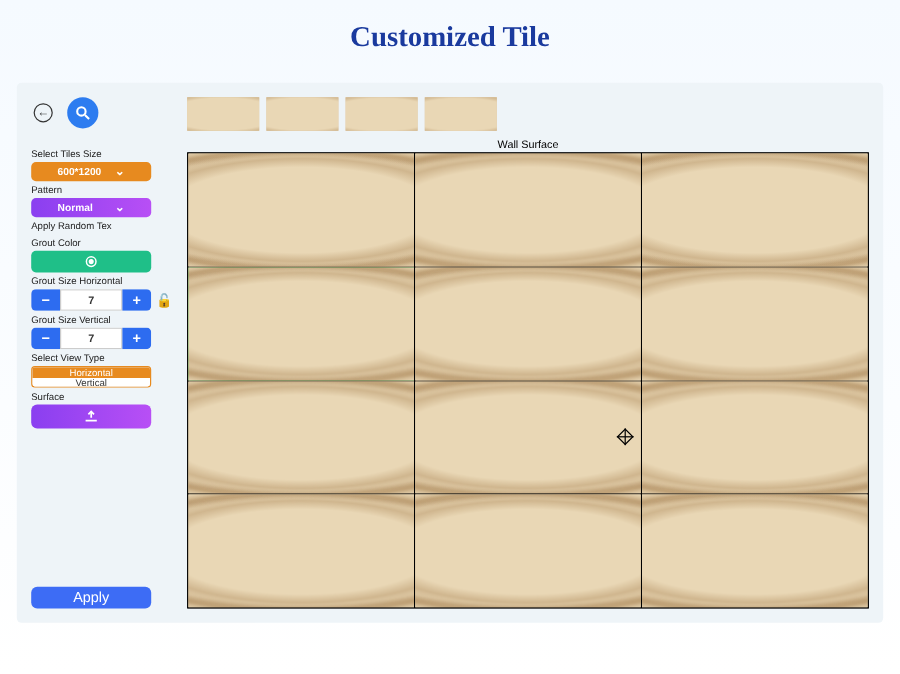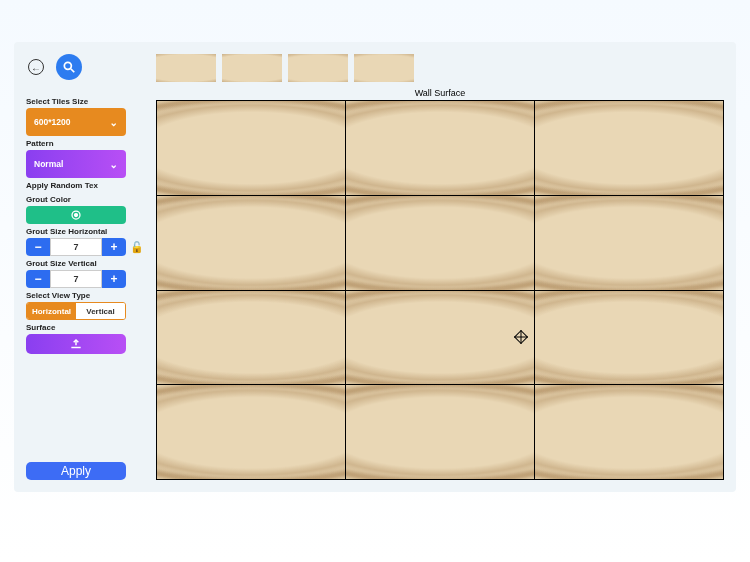--- a/index.html
+++ b/index.html
@@ -63,29 +63,29 @@
     background: #2d7cf0;
     border-radius: 50%;
     display: flex; align-items: center; justify-content: center;
     cursor: pointer;
   }
   .search-btn svg { width: 14px; height: 14px; }
   .field-label {
     font-size: 8px;
     color: #222;
     margin: 3px 0 2px;
-    font-weight: 700;
+    font-weight: 400;
   }
   .dropdown {
-    height: 28px;
+    height: 16px;
     border-radius: 4px;
     display: flex;
     align-items: center;
     justify-content: space-between;
-    padding: 0 8px;
+    padding: 0 22px;
     color: #fff;
     font-size: 8.5px;
     font-weight: 600;
     cursor: pointer;
     width: 100px;
   }
   .orange { background: #e78a1f; }
   .purple { background: linear-gradient(90deg,#8a3ff0,#b84ff5); }
   .green  { background: #1fbf88; }
   .chev { font-size: 10px; }
@@ -131,21 +131,22 @@
   }
   .lock { font-size: 11px; color: #444; cursor: pointer; }
   .segment {
     display: flex;
     border: 1px solid #e78a1f;
     border-radius: 3px;
     overflow: hidden;
     height: 18px;
     width: 100px;
     font-size: 8px;
-    font-weight: 700;
+    font-weight: 400;
+    flex-direction: column;
   }
   .seg-item {
     flex: 1;
     display: flex; align-items: center; justify-content: center;
     cursor: pointer;
     background: #fff; color: #333;
   }
   .seg-item.active { background: #e78a1f; color: #fff; }
   .gallery-btn {
     width: 100px; height: 20px;
@@ -237,20 +238,21 @@
   .crosshair .ring {
     position: absolute; inset: 2px;
     transform: rotate(45deg);
     border: 1px solid #000;
   }
 </style>
 </head>
 <body>
 
 <div class="header">
+  <div class="title">Customized Tile</div>
 </div>
 
 <div class="panel">
   <div class="sidebar">
     <div class="top-icons">
       <div class="back-btn">
         <span>←</span>
       </div>
       <div class="search-btn">
         <svg viewBox="0 0 24 24" fill="none" stroke="#fff" stroke-width="3">

